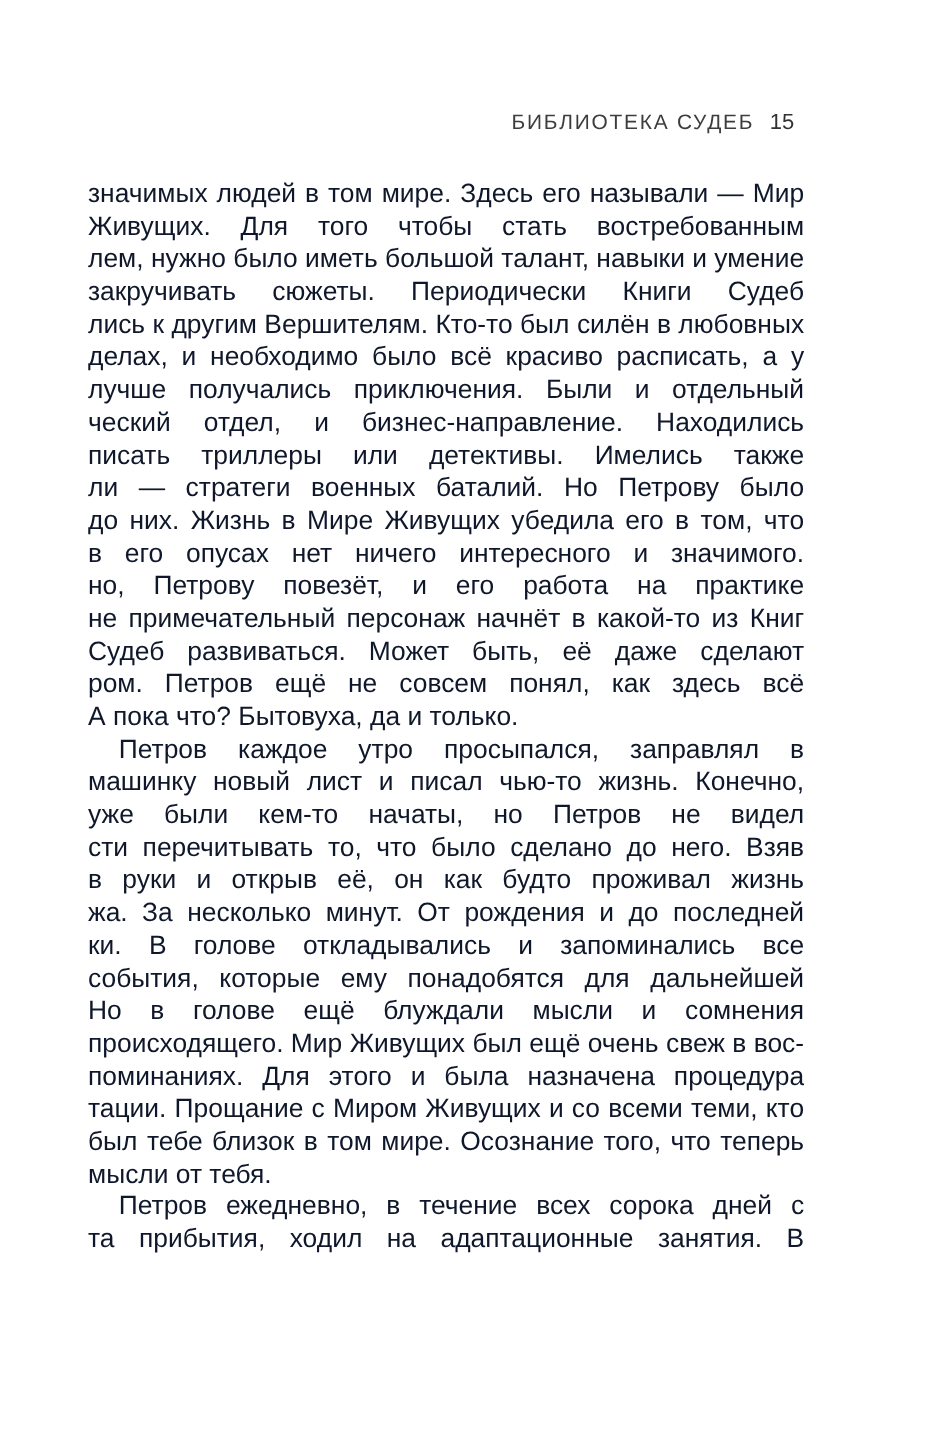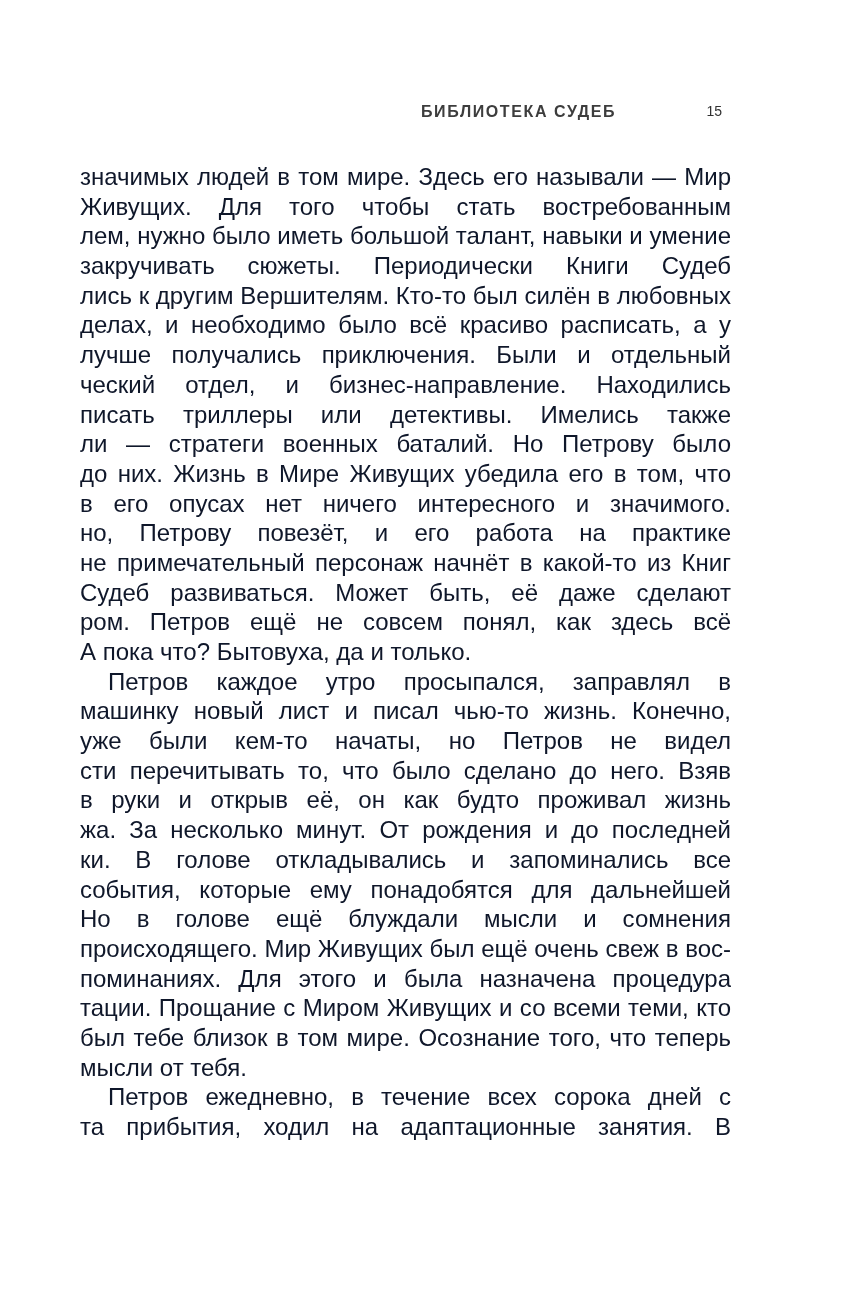--- a/index.html
+++ b/index.html
@@ -16,36 +16,35 @@
   }
   .running-header {
     position: absolute;
     left: 0;
     top: 0;
     width: 844px;
     height: 140px;
   }
   .rh-title {
     position: absolute;
-    left: 421px;
+    left: 465px;
     top: 101px;
     font-family: "Liberation Sans", sans-serif;
-    font-size: 16px;
+    font-size: 19px;
     line-height: 22px;
     letter-spacing: 1.6px;
     color: #3d3d3d;
     white-space: nowrap;
-    font-weight: bold;
   }
   .rh-page {
     position: absolute;
     right: 122px;
     top: 99px;
     font-family: "Liberation Sans", sans-serif;
-    font-size: 14px;
+    font-size: 20px;
     line-height: 24px;
     color: #313131;
   }
   .body-text {
     position: absolute;
     left: 80px;
     top: 162px;
     width: 651px;
     font-family: Liberation Sans, sans-serif;
     font-size: 24px;

